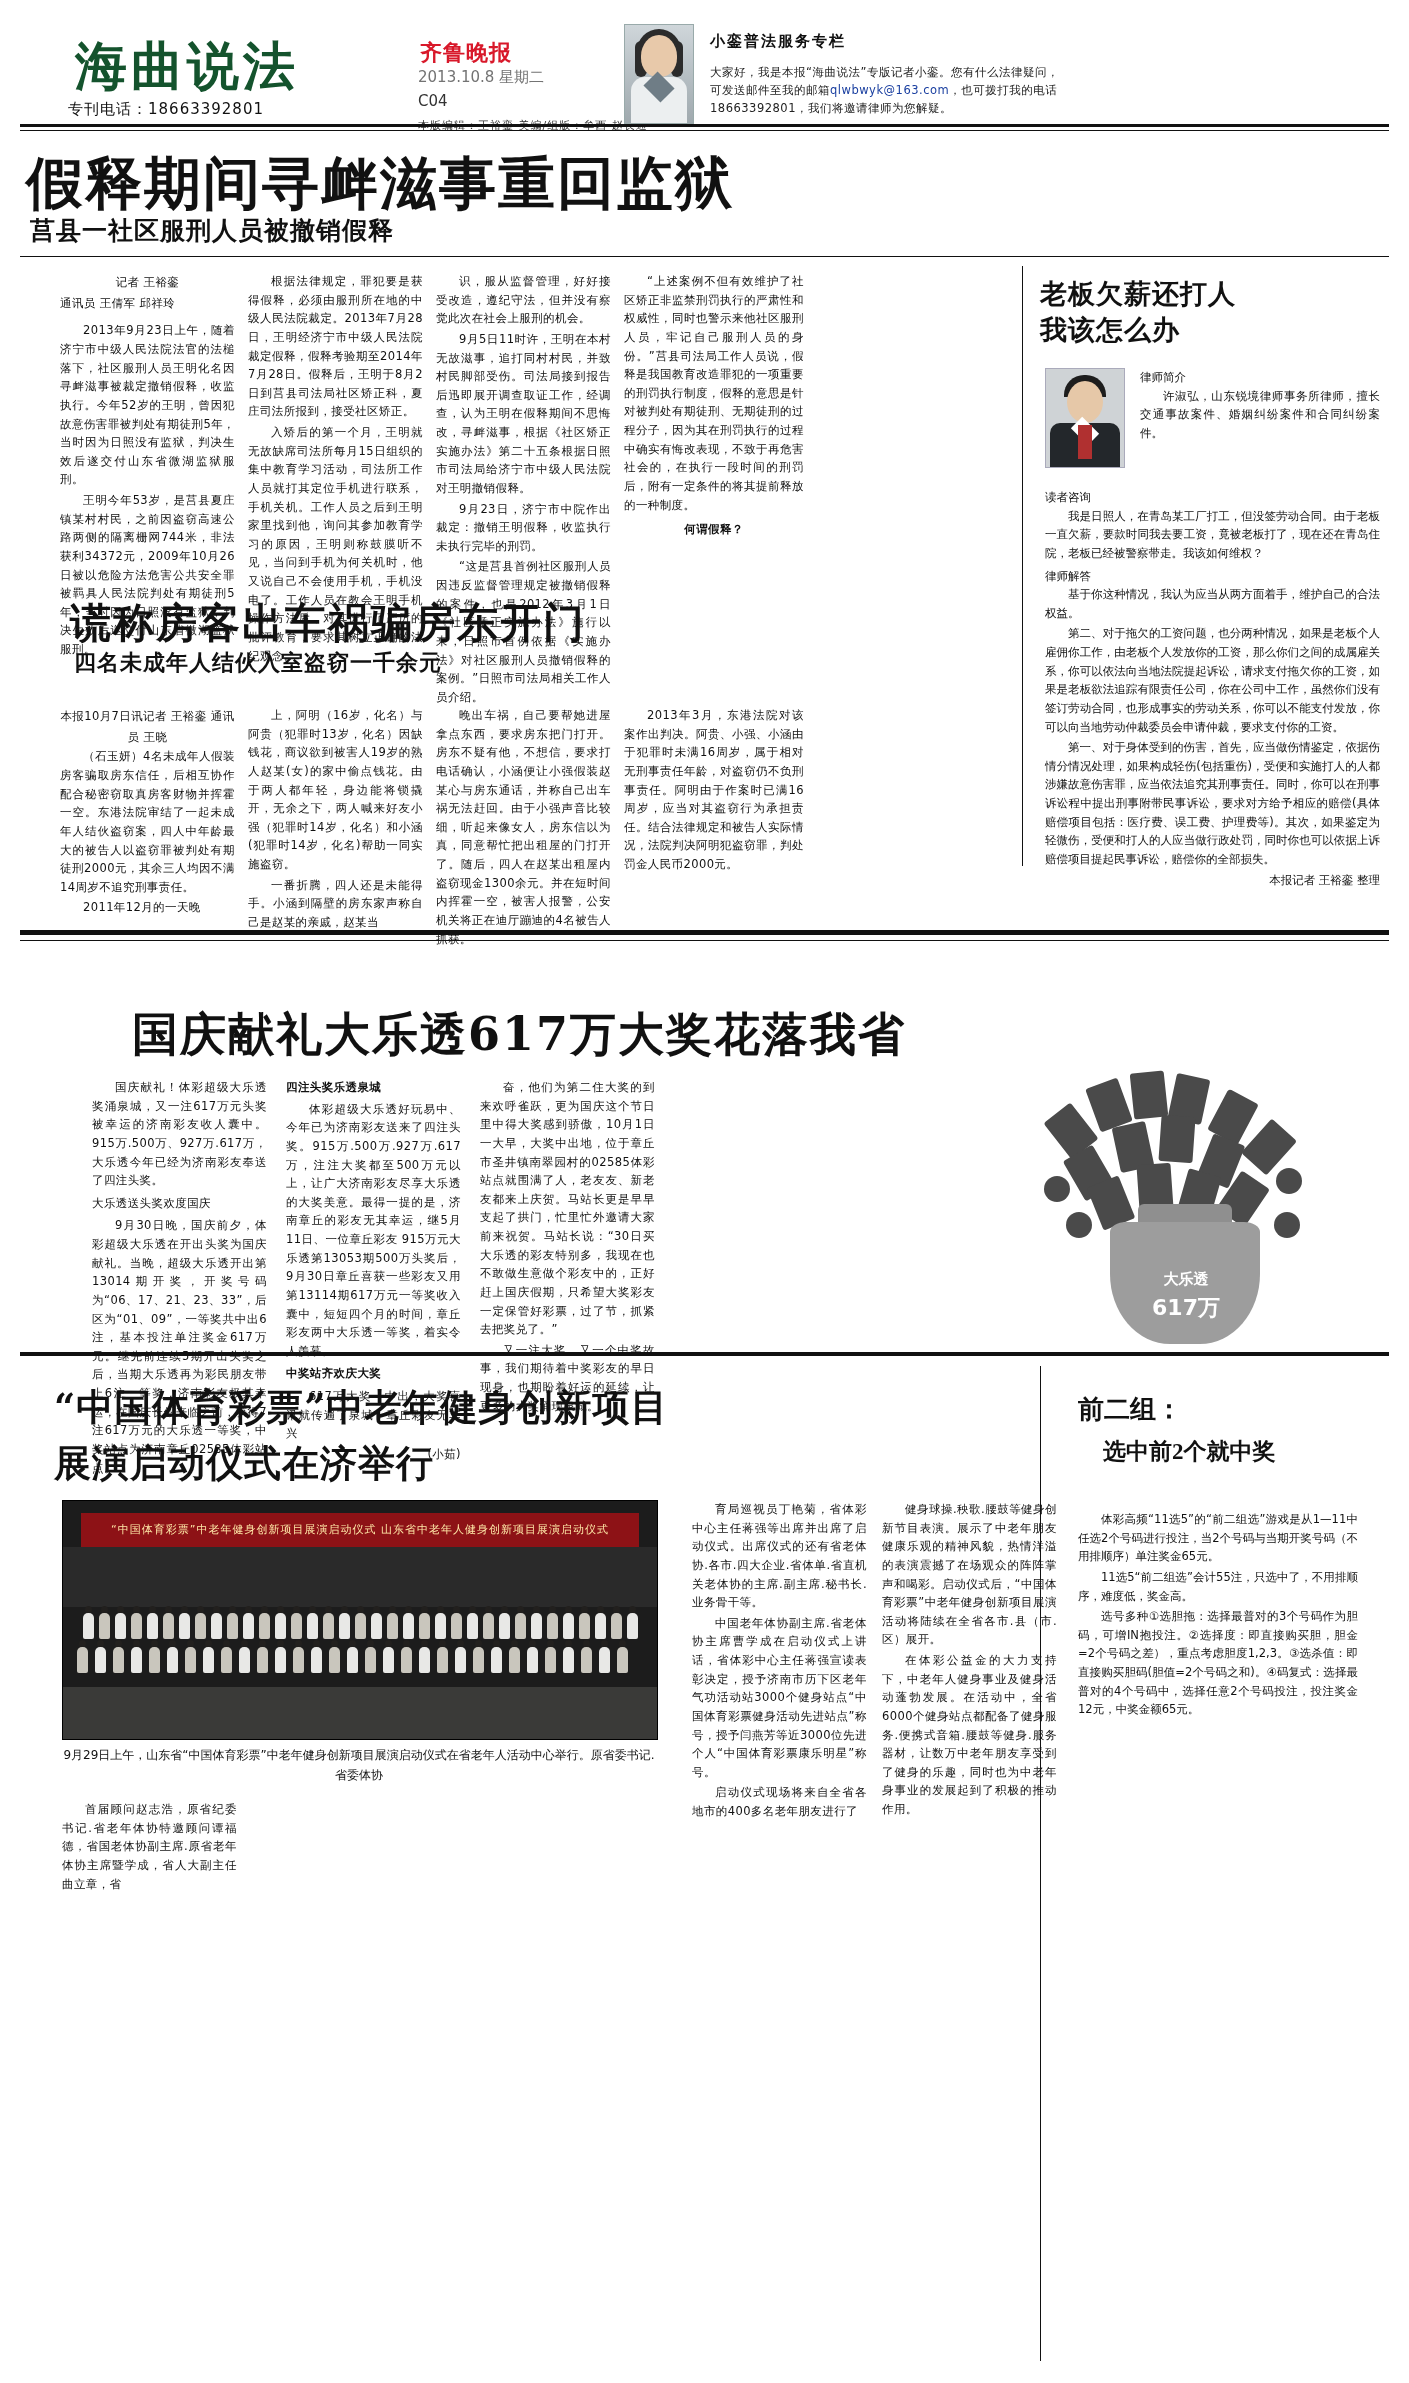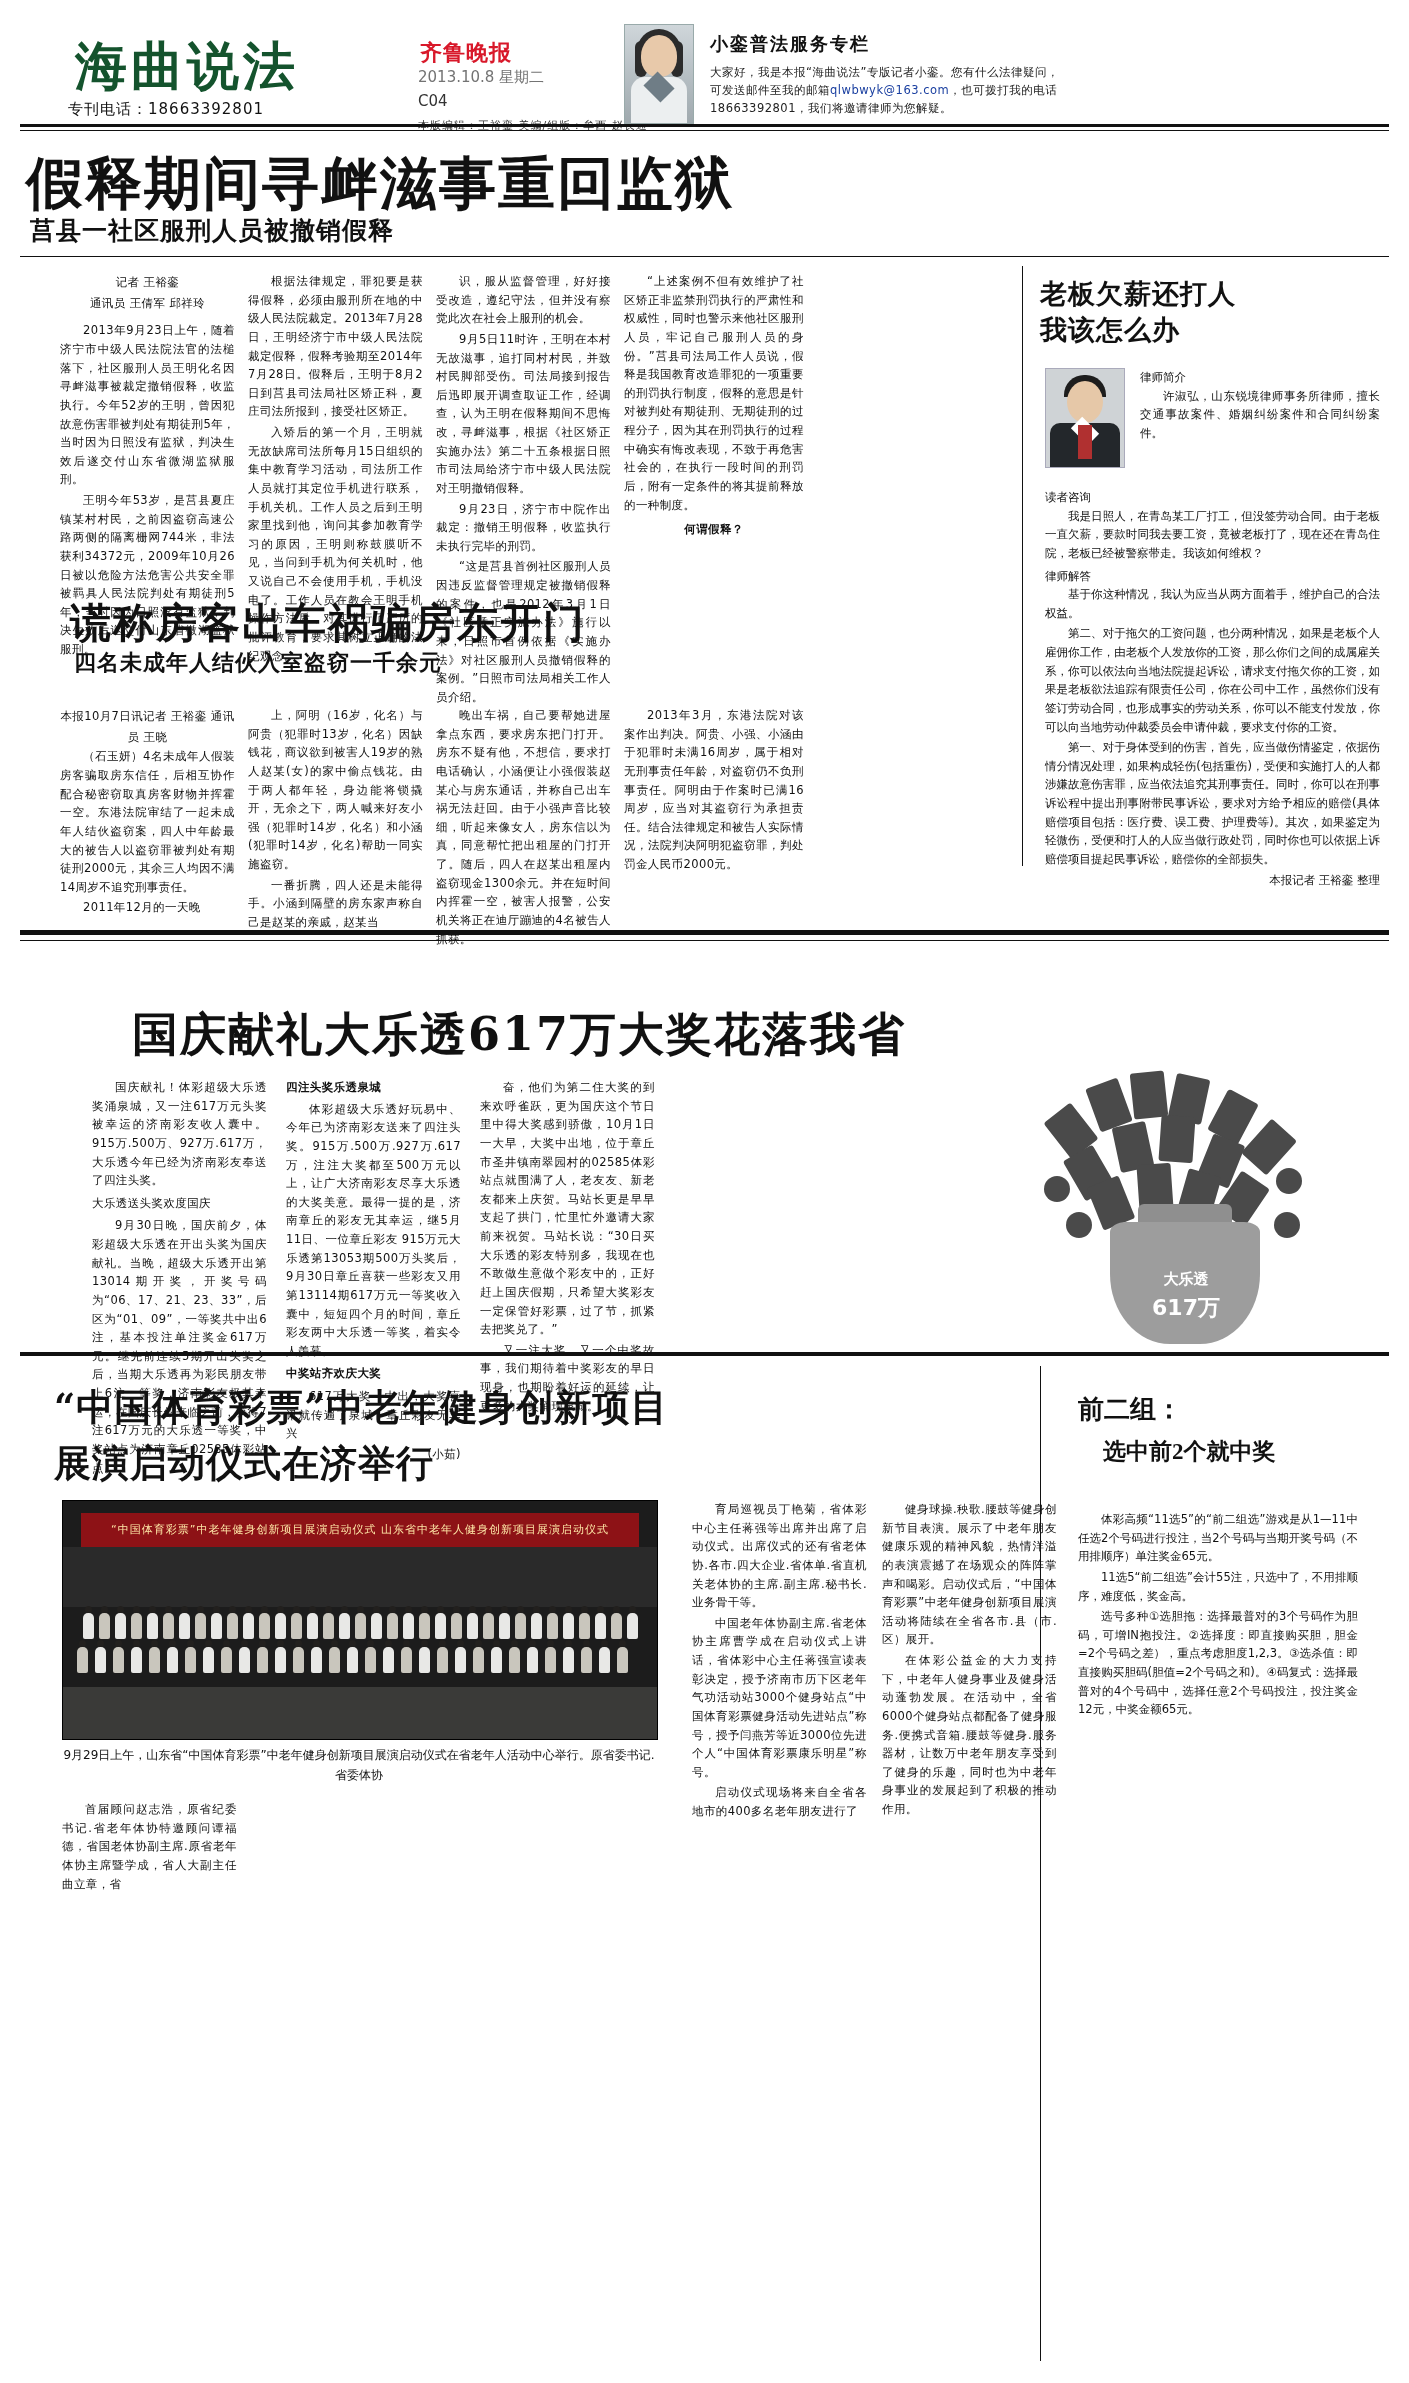--- a/index.html
+++ b/index.html
@@ -14,21 +14,21 @@
   .date{position:absolute;left:398px;top:50px;font-size:15px;color:#737373;}
   .pagecode{position:absolute;left:398px;top:74px;font-size:15px;color:#333;}
   .editors{position:absolute;left:398px;top:100px;font-size:11px;color:#333;letter-spacing:1px;}
   .portrait{position:absolute;left:604px;top:6px;width:68px;height:98px;background:linear-gradient(#cfd6da,#9fa9ae);border:1px solid #9aa;overflow:hidden;}
   .portrait .face{position:absolute;left:16px;top:10px;width:36px;height:42px;border-radius:50% 50% 45% 45%;background:#e8c9aa;}
   .portrait .hair{position:absolute;left:12px;top:4px;width:44px;height:30px;border-radius:22px 22px 6px 6px;background:#2b2b2b;}
   .portrait .hair2{position:absolute;left:10px;top:16px;width:12px;height:36px;background:#2b2b2b;border-radius:6px;}
   .portrait .hair3{position:absolute;left:46px;top:16px;width:12px;height:36px;background:#2b2b2b;border-radius:6px;}
   .portrait .body{position:absolute;left:6px;top:52px;width:56px;height:48px;background:#eceff0;border-radius:14px 14px 0 0;}
   .portrait .collar{position:absolute;left:22px;top:52px;width:24px;height:20px;background:#6f7d86;transform:rotate(45deg);}
-  .col-title{position:absolute;left:690px;top:14px;font-size:18px;font-weight:bold;letter-spacing:2px;}
+  .col-title{position:absolute;left:690px;top:14px;font-size:15px;font-weight:bold;letter-spacing:2px;}
   .col-text{position:absolute;left:690px;top:46px;width:355px;font-size:11.5px;line-height:1.55;color:#222;letter-spacing:.5px;}
   .col-text .mail{color:#1a3fa0;}
   .mast-rule{position:absolute;left:20px;top:124px;width:1369px;height:3px;background:#111;}
   .mast-rule2{position:absolute;left:20px;top:130px;width:1369px;height:1px;background:#111;}
 
   
   .hl1{position:absolute;left:26px;top:146px;font-family:"DejaVu Serif","Liberation Serif",serif;font-size:57px;font-weight:bold;letter-spacing:2px;color:#111;}
   .hl1-sub{position:absolute;left:30px;top:214px;font-size:25px;font-weight:bold;letter-spacing:1px;color:#111;}
   .rule-a{position:absolute;left:20px;top:256px;width:1369px;height:1px;background:#111;}
 
@@ -118,21 +118,21 @@
   <div class="mast-rule2"></div>
 
   <div class="hl1">假释期间寻衅滋事重回监狱</div>
   <div class="hl1-sub">莒县一社区服刑人员被撤销假释</div>
   <div class="rule-a"></div>
 
   <div class="vdiv" style="left:1022px;top:266px;height:600px;"></div>
 
   <div class="colwrap" style="left:60px;top:272px;width:175px;">
     <div class="byline noind" style="text-align:center">记者 王裕銮</div>
-    <div class="byline noind" style="text-align:center;margin-bottom:8px">通讯员 王倩军 邱祥玲</div>
+    <div class="byline noind" style="text-align:left;margin-bottom:8px">通讯员 王倩军 邱祥玲</div>
     <p>2013年9月23日上午，随着济宁市中级人民法院法官的法槌落下，社区服刑人员王明化名因寻衅滋事被裁定撤销假释，收监执行。今年52岁的王明，曾因犯故意伤害罪被判处有期徒刑5年，当时因为日照没有监狱，判决生效后遂交付山东省微湖监狱服刑。</p>
     <p>王明今年53岁，是莒县夏庄镇某村村民，之前因盗窃高速公路两侧的隔离栅网744米，非法获利34372元，2009年10月26日被以危险方法危害公共安全罪被羁具人民法院判处有期徒刑5年，当时因为日照没有监狱，判决生效后遂交付山东省微湖监狱服刑。</p>
   </div>
 
   <div class="colwrap" style="left:248px;top:272px;width:175px;">
     <p>根据法律规定，罪犯要是获得假释，必须由服刑所在地的中级人民法院裁定。2013年7月28日，王明经济宁市中级人民法院裁定假释，假释考验期至2014年7月28日。假释后，王明于8月2日到莒县司法局社区矫正科，夏庄司法所报到，接受社区矫正。</p>
     <p>入矫后的第一个月，王明就无故缺席司法所每月15日组织的集中教育学习活动，司法所工作人员就打其定位手机进行联系，手机关机。工作人员之后到王明家里找到他，询问其参加教育学习的原因，王明则称鼓膜听不见，当问到手机为何关机时，他又说自己不会使用手机，手机没电了。工作人员在教会王明手机操作方法后，对其进行了严厉的批评教育，要求其树立正确的法纪观念。</p>
   </div>
 
   <div class="colwrap" style="left:436px;top:272px;width:175px;">

